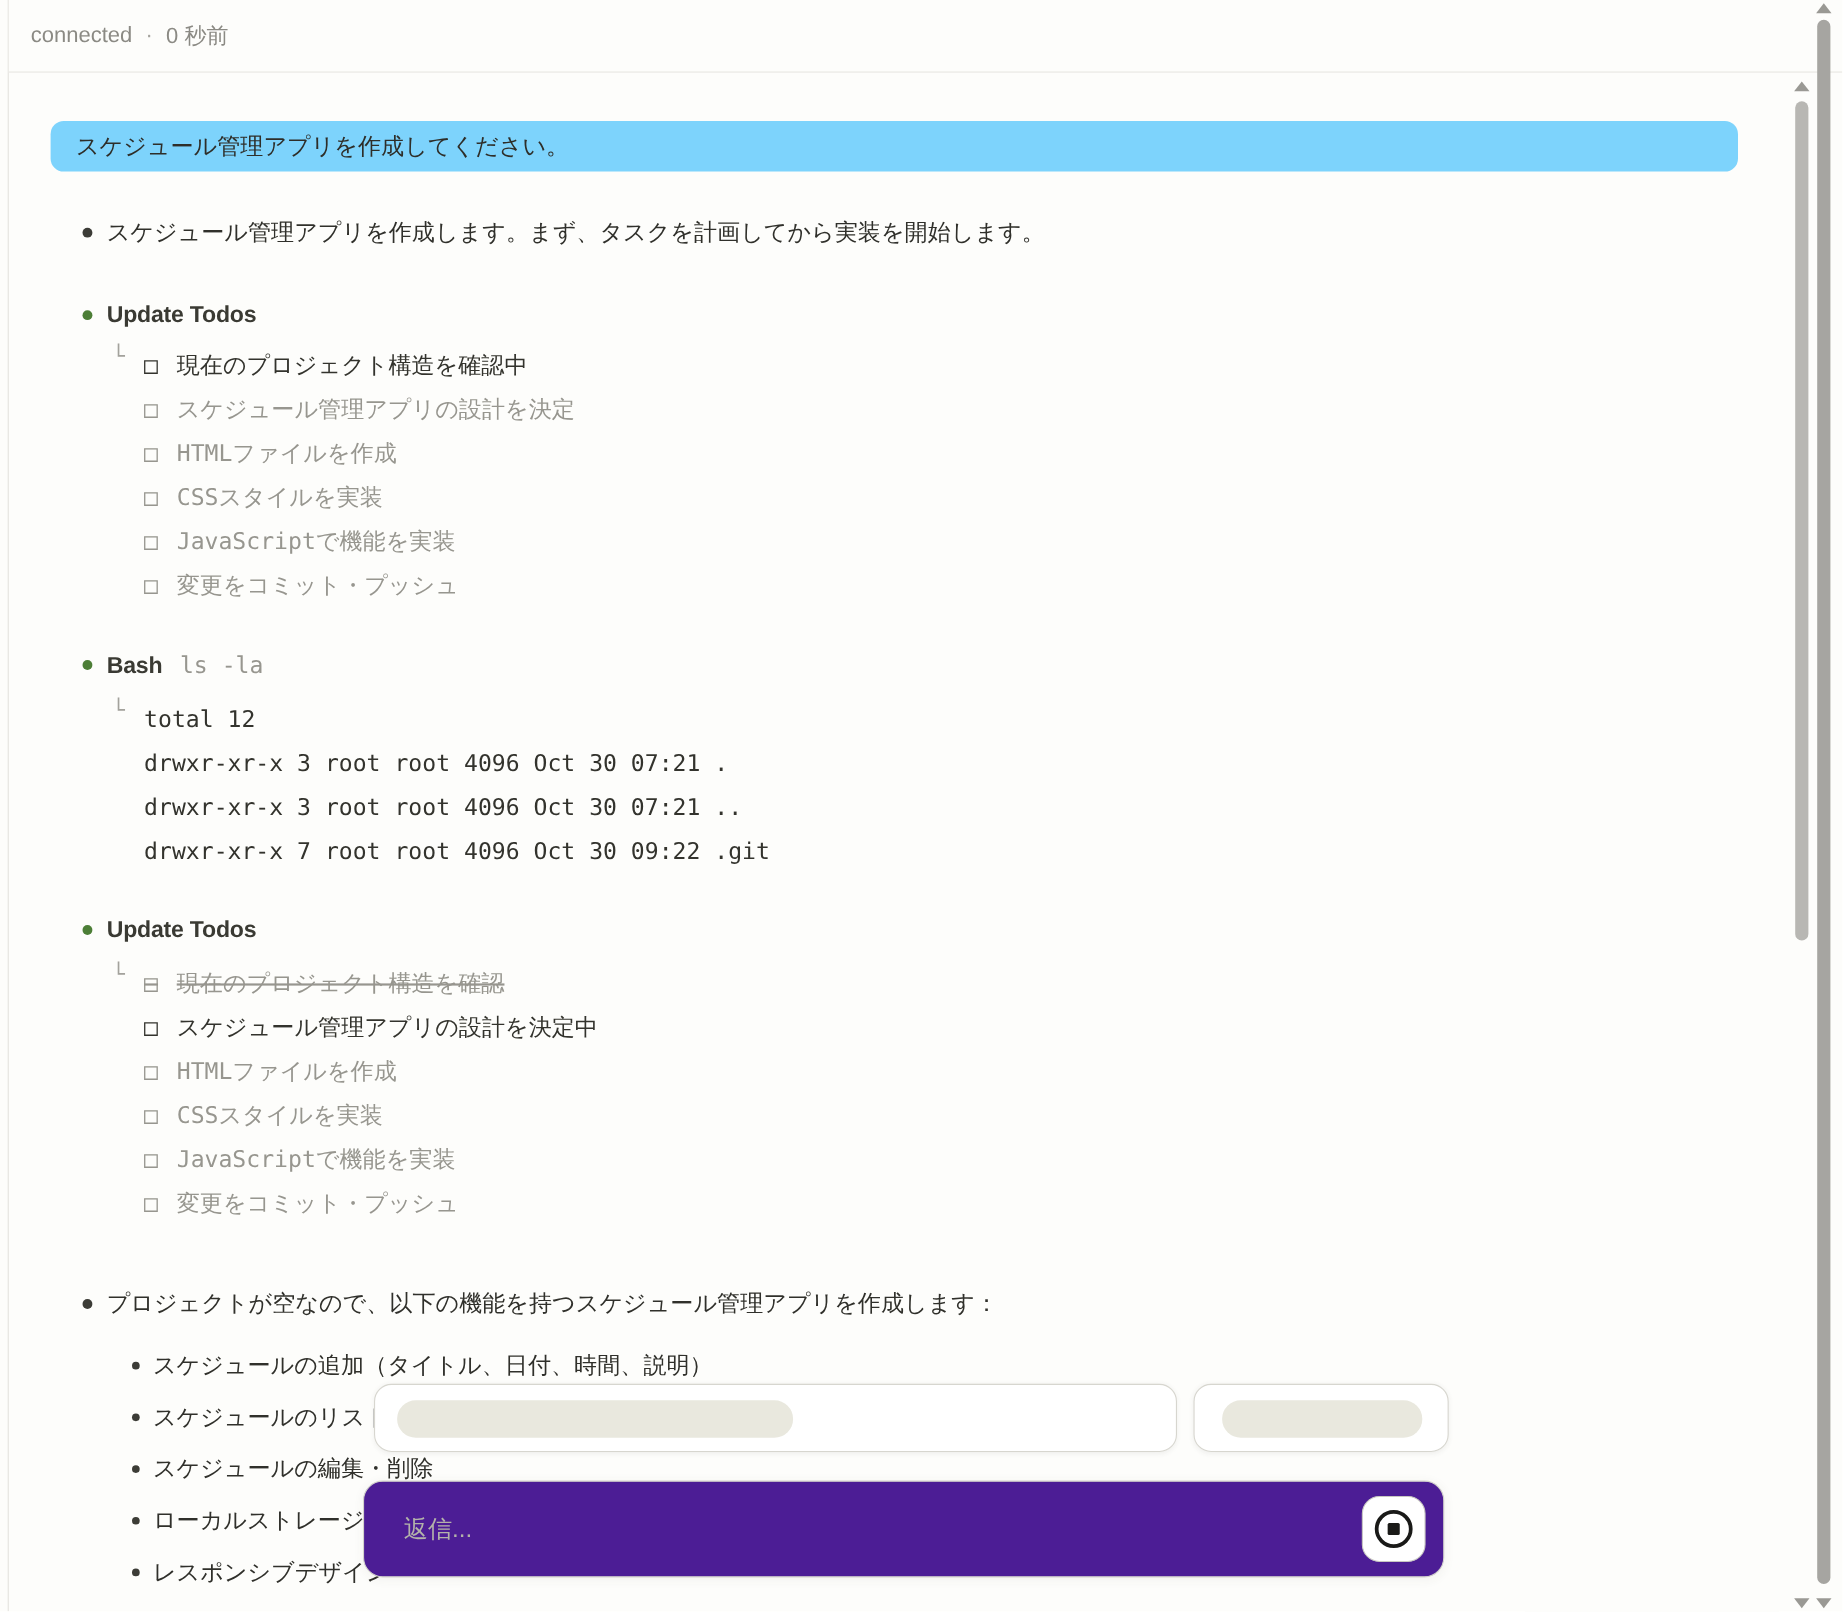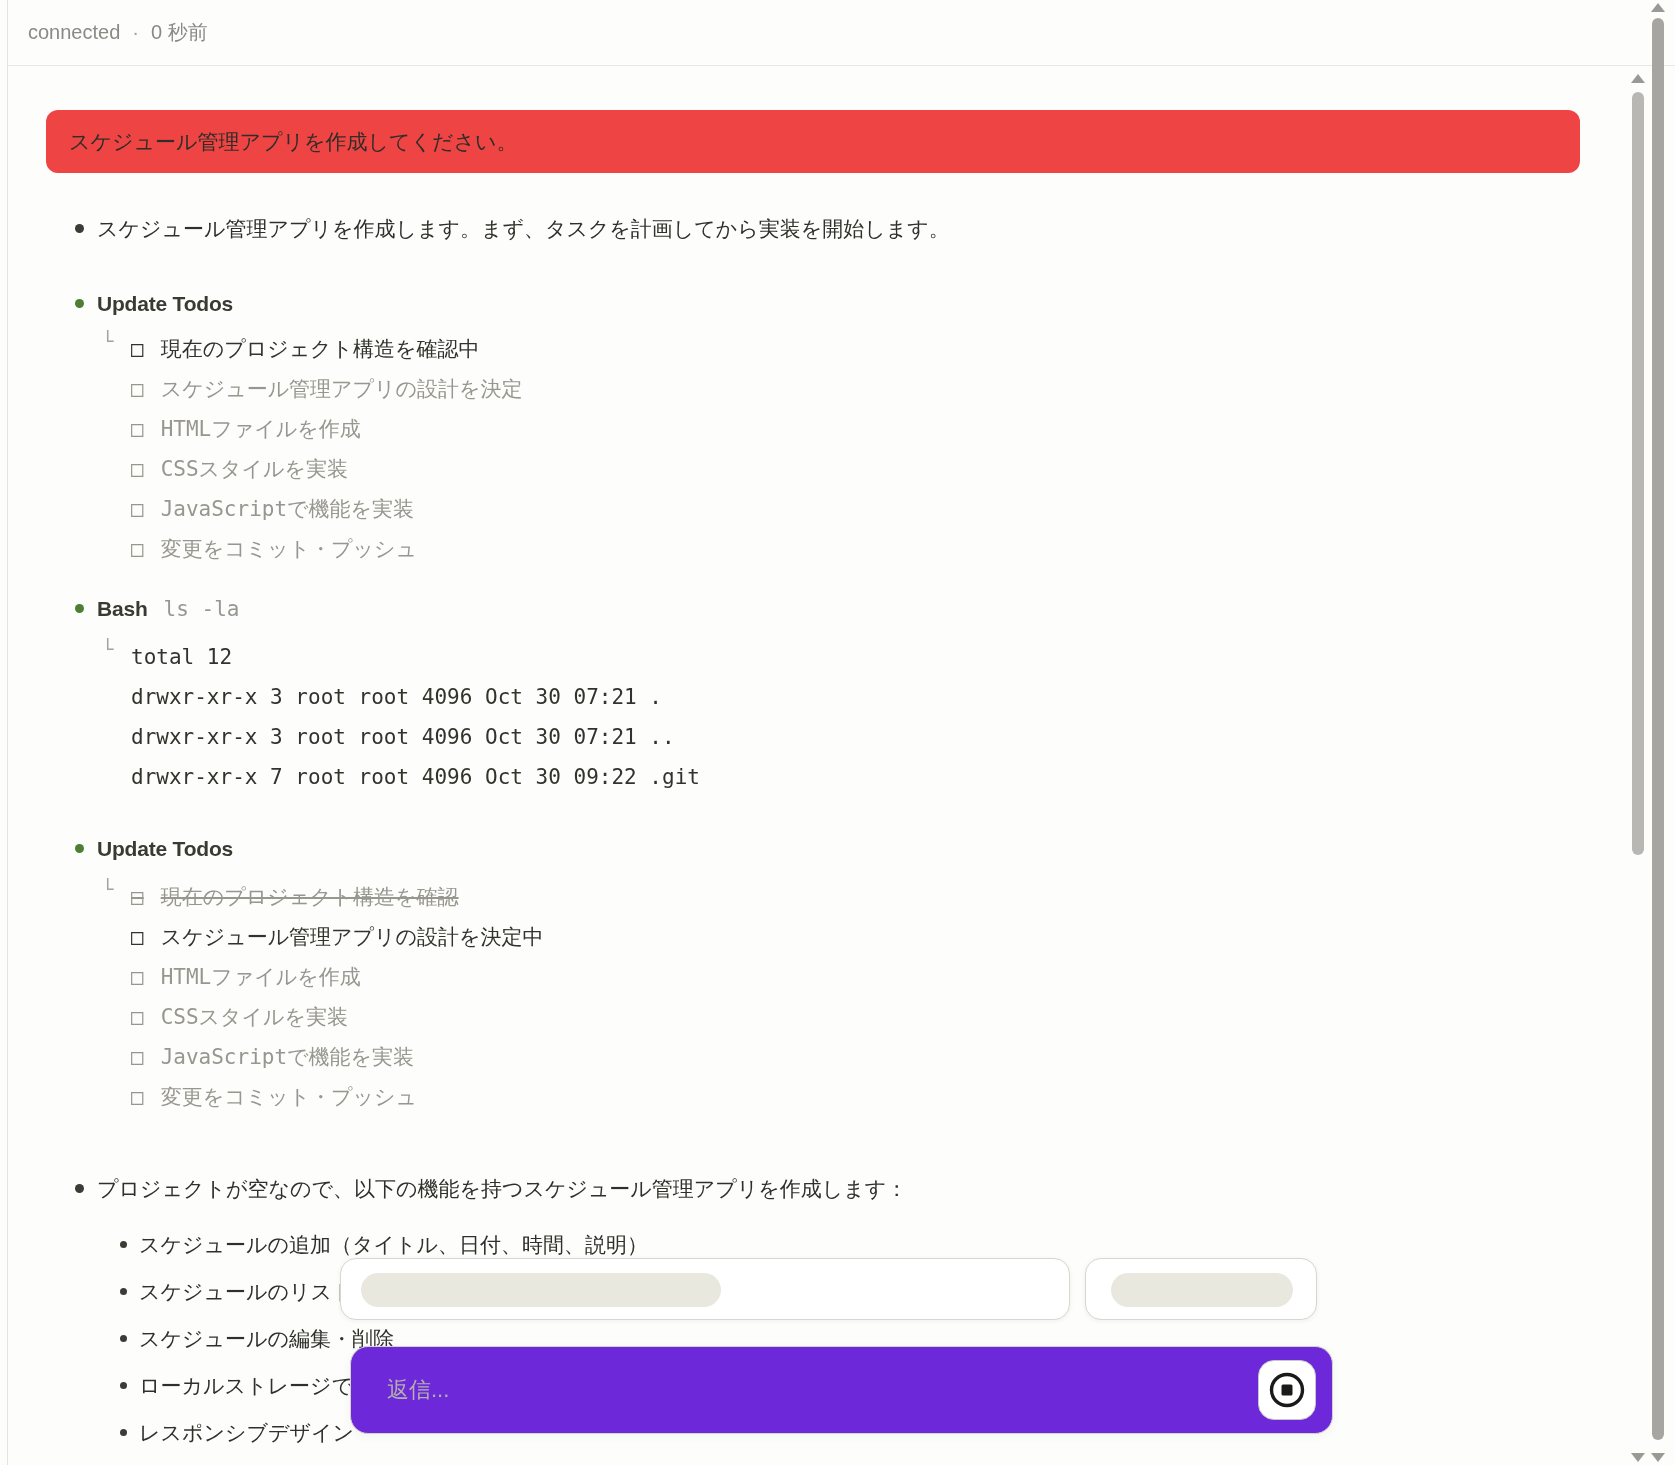--- a/index.html
+++ b/index.html
@@ -21,36 +21,36 @@
   .title-wrap { display:flex; align-items:center; gap:14px; cursor:pointer; }
   .title-wrap .t { font-size:23px; font-weight:700; color:#2d2d28; letter-spacing:-0.2px; }
   .chev { margin-top:3px; }
   .status { font-size:20px; color:#8b8a84; display:flex; align-items:center; gap:12px; }
   .status .sep { color:#a5a49e; }
 
   
   .content { position:absolute; left:9px; top:66px; right:50px; bottom:0; overflow:hidden; }
 
   .user-bubble {
-    margin:44px 0 0 37px; width:1534px; height:63px;
-    background:#ef4444; border-radius:12px;
+    margin:44px 0 0 37px; width:1534px; height:46px;
+    background:#7dd3fc; border-radius:12px;
     display:flex; align-items:center; padding-left:23px;
     font-size:21px; color:#2e2e29;
   }
 
   .para { position:relative; margin-left:88px; font-size:21px; line-height:28px; color:#30302b; width:1400px; }
   .para1 { margin-top:42px; }
   .para2 { margin-top:58px; }
   .dot { position:absolute; left:-22px; top:9px; width:9px; height:9px; border-radius:50%; background:#3c3c36; }
   .dot.green { background:#4c7e36; }
 
   .tool-header { position:relative; margin-left:88px; font-size:21px; line-height:28px; }
   .tool-header b { font-weight:700; color:#3a3a33; letter-spacing:-0.2px; }
   .th1 { margin-top:47px; }
-  .th-bash { margin-top:26px; }
+  .th-bash { margin-top:39px; }
   .th2 { margin-top:38px; }
   .cmd { font-family:"DejaVu Sans Mono","Liberation Mono",monospace; font-size:21px; color:#97968f; margin-left:16px; }
 
   .todo-list { margin-left:122px; }
   .tl1 { margin-top:11px; }
   .tl2 { margin-top:14px; }
   .todo-row {
     position:relative; height:40px; display:flex; align-items:center;
     font-family:"DejaVu Sans Mono","Liberation Mono",monospace; font-size:21px;
   }
@@ -86,23 +86,23 @@
   }
   .card1 { left:340px; top:1258px; width:730px; height:62px; }
   .card2 { left:1085px; top:1258px; width:232px; height:62px; }
   .pill { position:absolute; top:14px; height:34px; border-radius:17px; background:#e9e8de; }
   .pill1 { left:20px; width:360px; }
   .pill2 { left:25px; width:182px; }
 
   
   .composer {
     position:absolute; left:330px; top:1346px; width:983px; height:88px;
-    background:#6d28d9; border:1.5px solid #d3d2cc; border-radius:18px;
+    background:#4c1d95; border:1.5px solid #d3d2cc; border-radius:18px;
     box-shadow:0 2px 10px rgba(60,60,50,0.06); z-index:25;
-    display:flex; align-items:center;margin-left:20px;
+    display:flex; align-items:center;
   }
   .composer .ph { margin-left:36px; font-size:22px; color:#b3b2aa; }
   .stop-btn {
     position:absolute; right:16px; top:13px; width:58px; height:60px;
     border-radius:16px; border:1.5px solid #c8c7c1; background:#ffffff;
     display:flex; align-items:center; justify-content:center; cursor:pointer;
   }
 
   
   .sb { position:absolute; z-index:40; }

